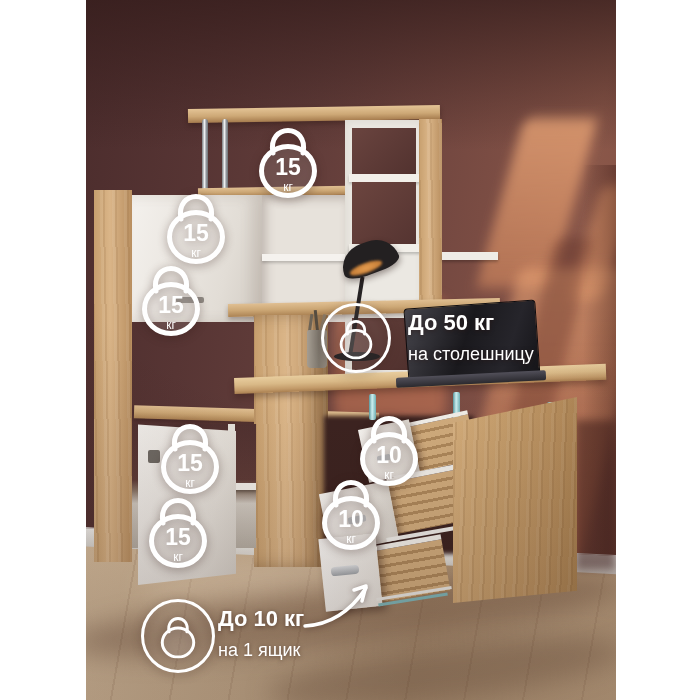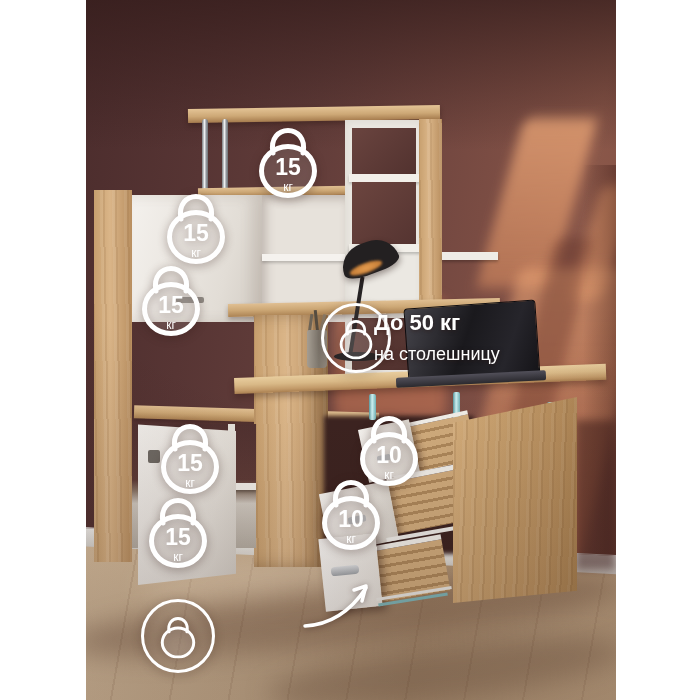--- a/index.html
+++ b/index.html
@@ -205,29 +205,33 @@
           <span class="kb-num">10</span>
           <span class="kb-unit">кг</span>
         </div>
   </div>
 
   <div class="abs circle-badge" style="left:235px;top:303px;width:64px;height:64px;">
     <svg width="36" height="44" viewBox="0 0 64 76">
           <use href="#kb-shape"></use>
         </svg>
   </div>
-  <div class="abs callout-text" style="left:288px;top:310px;">
+  <div class="abs callout-text" style="left:322px;top:310px;">
     <span class="callout-value">До 50 кг</span>
     <span class="callout-target">на столешницу</span>
   </div>
 
   <div class="abs circle-badge" style="left:55px;top:599px;width:68px;height:68px;">
     <svg width="38" height="46" viewBox="0 0 64 76">
           <use href="#kb-shape"></use>
         </svg>
+  </div>
+  <div class="abs callout-text" style="left:132px;top:606px;">
+    <span class="callout-value">До 10 кг</span>
+    <span class="callout-target">на 1 ящик</span>
   </div>
   <svg class="abs" style="left:216px;top:578px;filter:drop-shadow(0 1px 3px rgba(40,15,12,.4));" width="74" height="54" viewBox="0 0 74 54">
     <path d="M3 48 Q40 46 64 10" fill="none" stroke="#fff" stroke-width="3.5" stroke-linecap="round"></path>
     <path d="M52 12 L64 8 L60 23" fill="none" stroke="#fff" stroke-width="3.5" stroke-linecap="round" stroke-linejoin="round"></path>
   </svg>
 
  </div>
 </div>
 
 </body></html>

